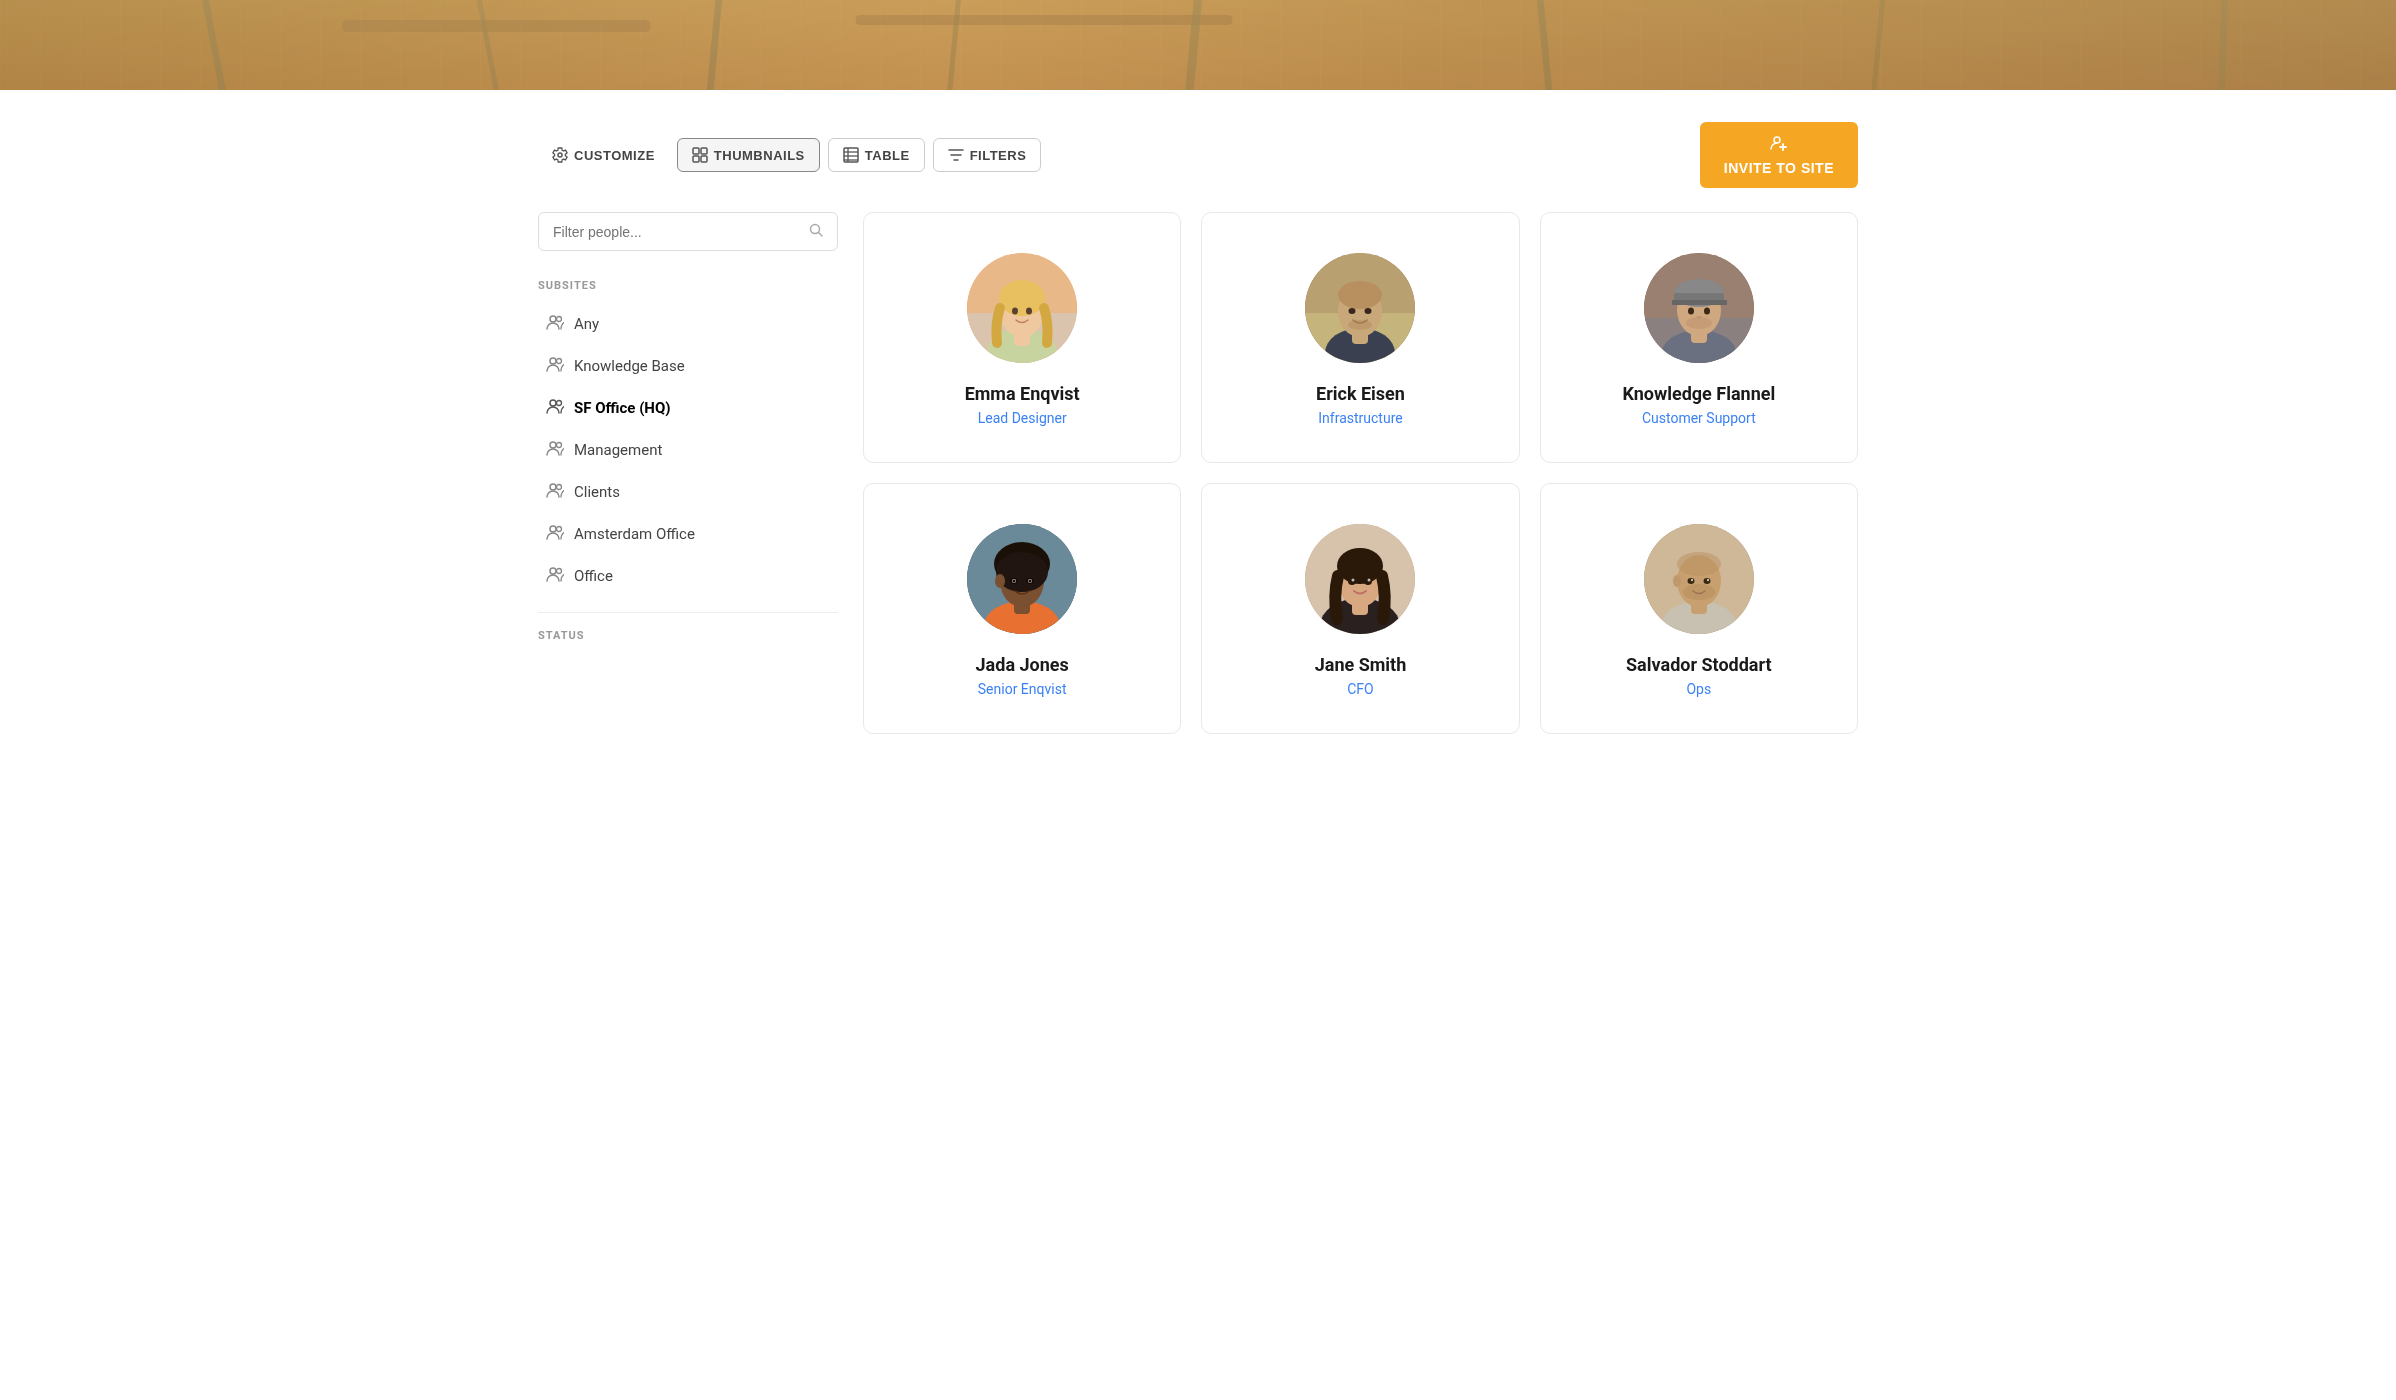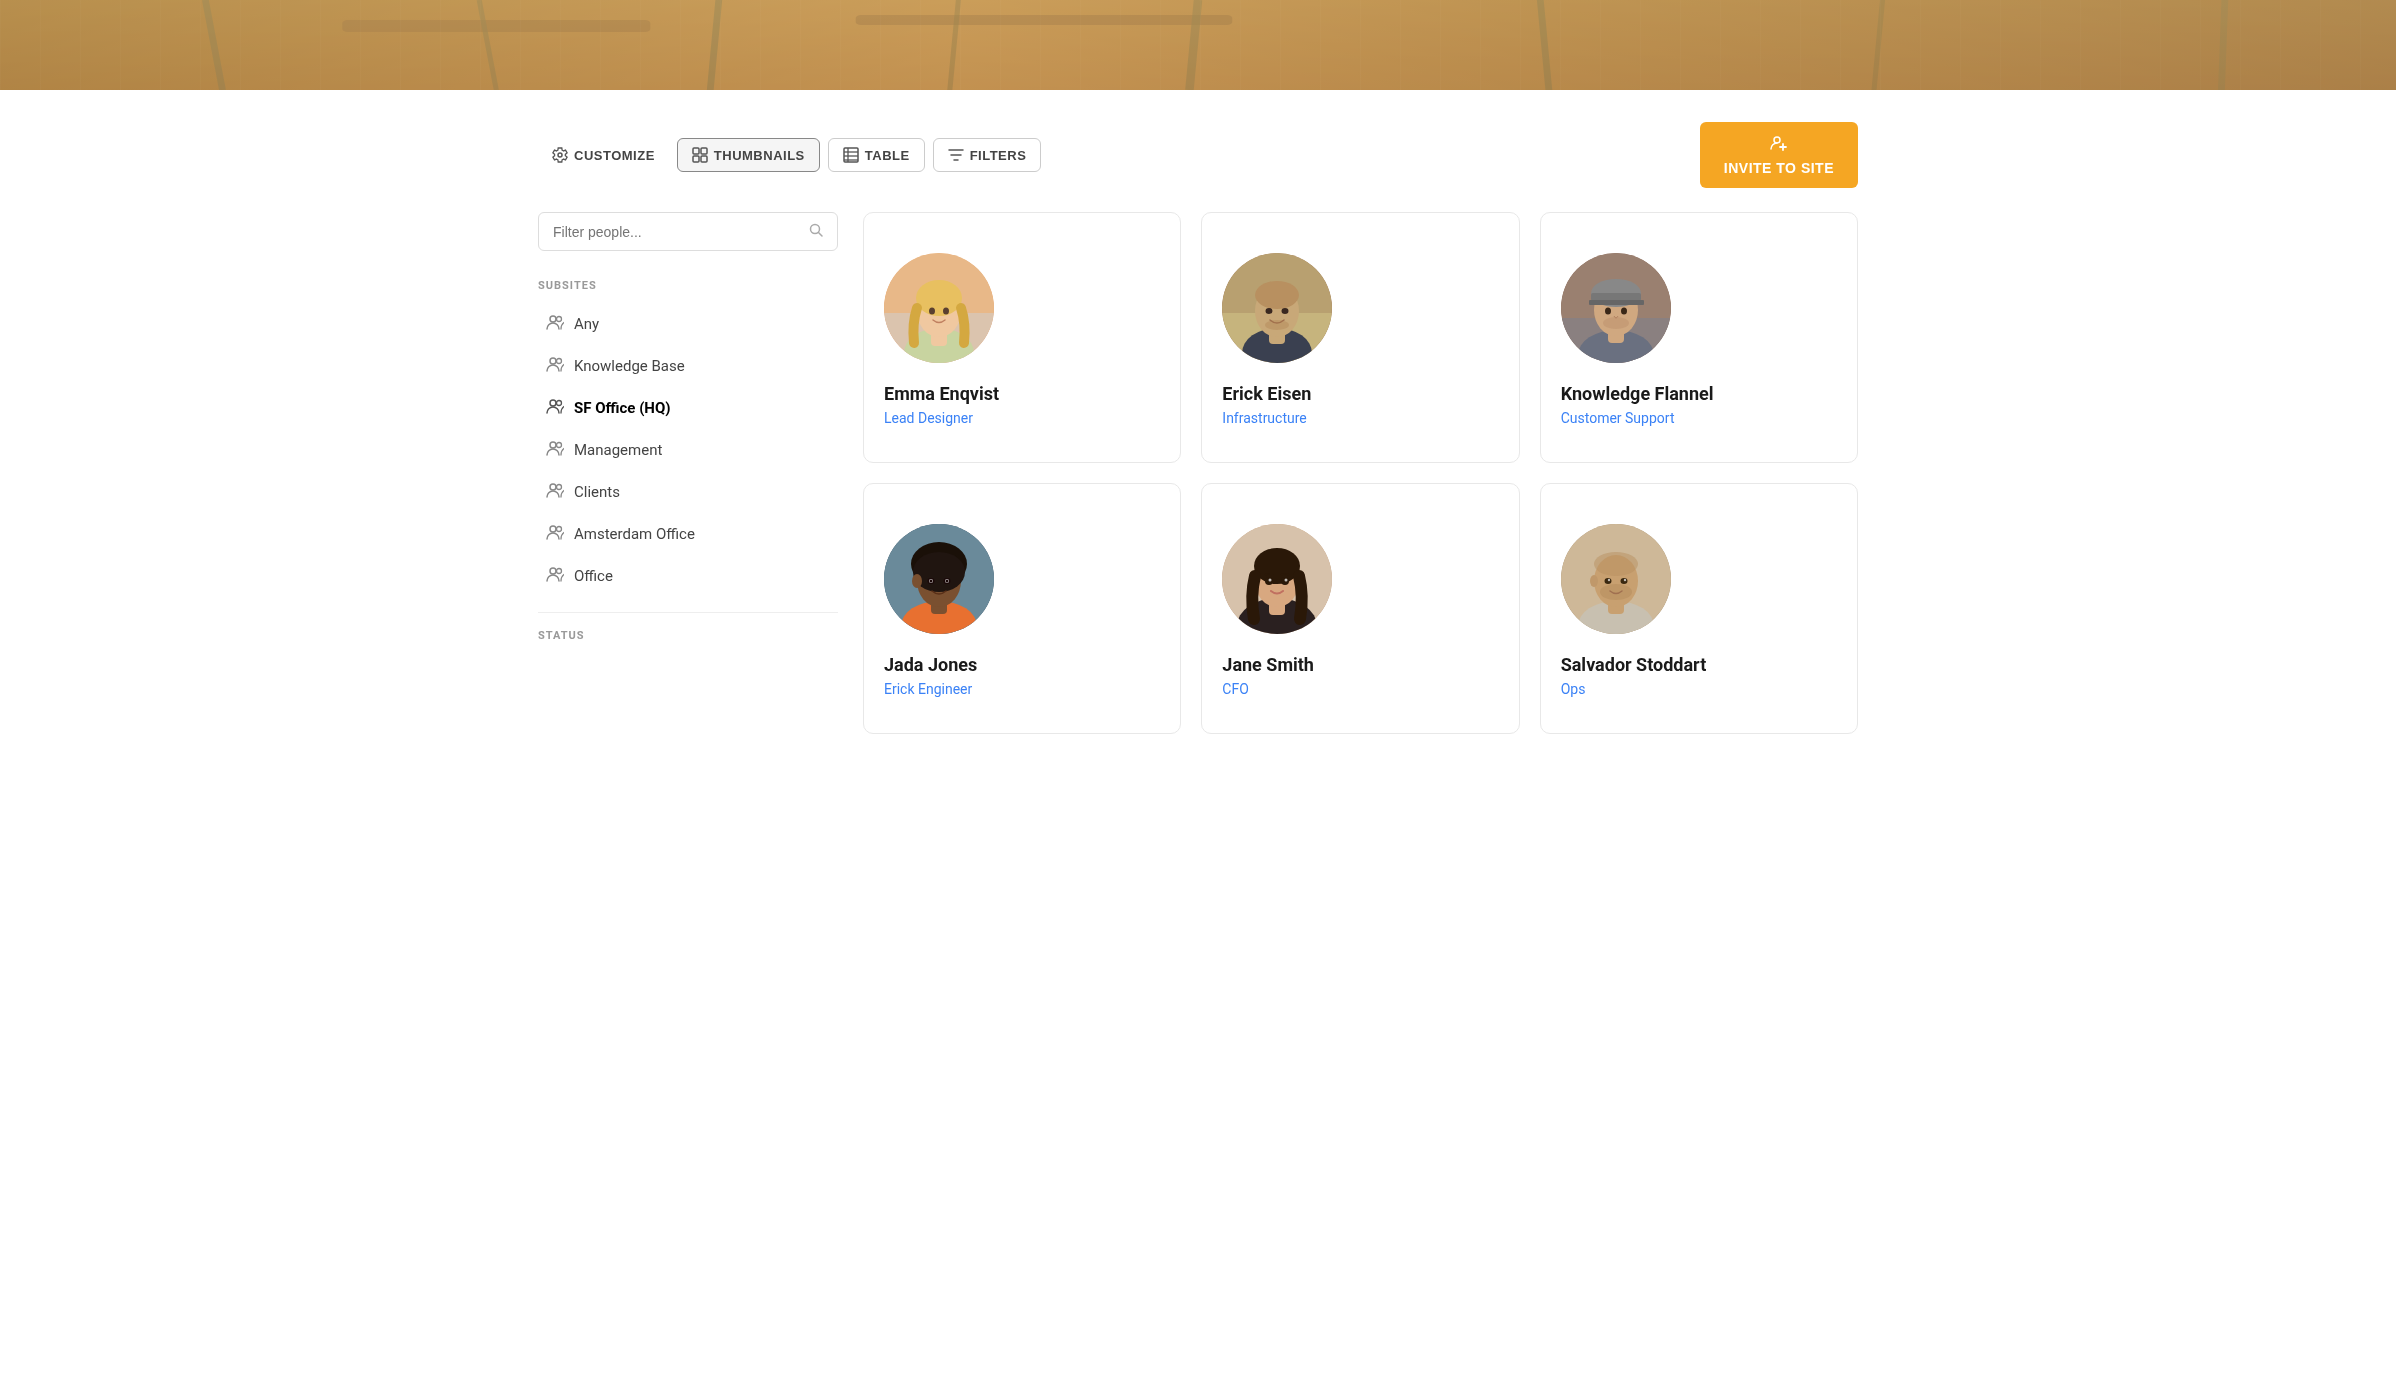--- a/index.html
+++ b/index.html
@@ -175,21 +175,21 @@
       grid-template-columns: repeat(3, 1fr);
       gap: 20px;
     }
 
     .person-card {
       border: 1.5px solid #e8e8e8;
       border-radius: 10px;
       padding: 40px 20px 36px;
       display: flex;
       flex-direction: column;
-      align-items: flex-start;
+      align-items: center;
       background: #fff;
       cursor: pointer;
       transition: box-shadow 0.2s;
     }
 
     .avatar-circle {
       width: 110px;
       height: 110px;
       border-radius: 50%;
       overflow: hidden;
@@ -545,21 +545,21 @@
 
               <ellipse cx="47" cy="57" rx="2" ry="2" fill="white" opacity="0.8"></ellipse>
               <ellipse cx="63" cy="57" rx="2" ry="2" fill="white" opacity="0.8"></ellipse>
               <ellipse cx="47" cy="57" rx="1.5" ry="1.5" fill="#1a0808"></ellipse>
               <ellipse cx="63" cy="57" rx="1.5" ry="1.5" fill="#1a0808"></ellipse>
 
               <path d="M48 67 Q55 73 62 67" stroke="#5a3018" stroke-width="1.5" fill="none" stroke-linecap="round"></path>
             </svg>
           </div>
           <div class="person-name">Jada Jones</div>
-          <div class="person-role">Erick Engineer</div>
+          <div class="person-role">Senior Enqvist</div>
         </div>
 
         <div class="person-card">
           <div class="avatar-circle avatar-jane">
             <svg viewBox="0 0 110 110" fill="none" xmlns="http://www.w3.org/2000/svg">
               <circle cx="55" cy="55" r="55" fill="#e0b898"></circle>
 
               <rect x="0" y="0" width="110" height="110" fill="#d0c8b8" opacity="0.6"></rect>
 
               <ellipse cx="55" cy="102" rx="40" ry="28" fill="#2a2020"></ellipse>

